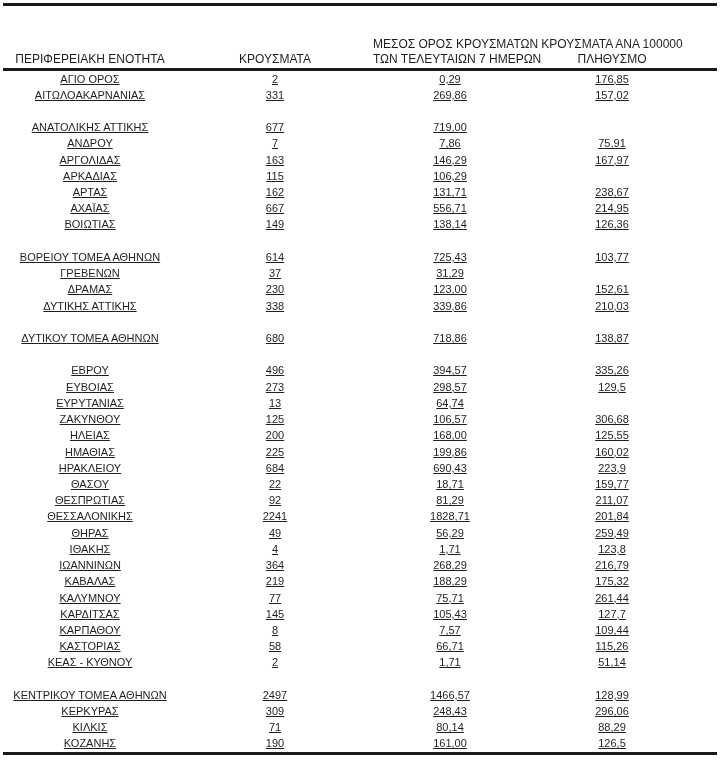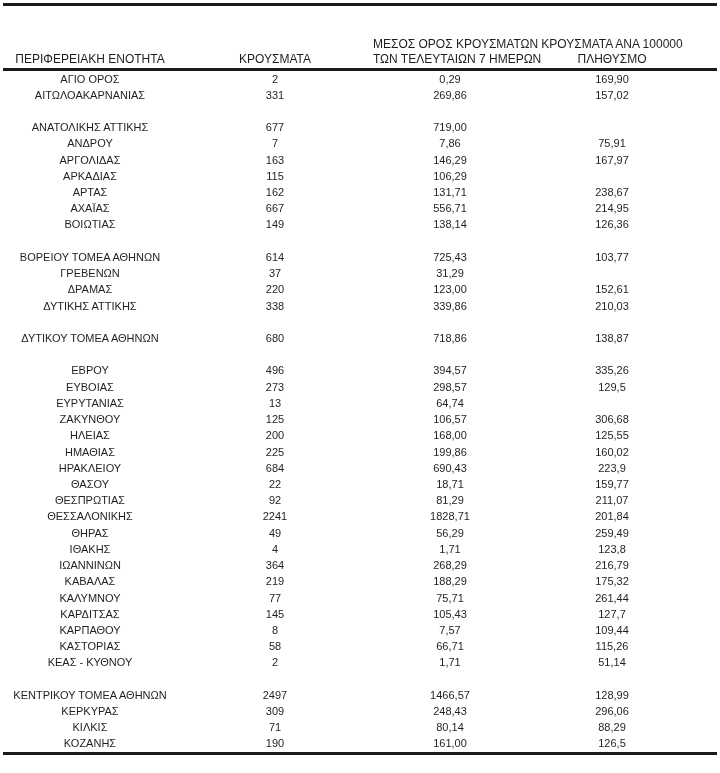--- a/index.html
+++ b/index.html
@@ -29,21 +29,21 @@
     box-sizing: border-box;
   }
   .cell {
     text-align: center;
     font-size: 11px;
     line-height: 16.23px;
     white-space: nowrap;
     overflow: visible;
   }
   .hdr { line-height: 15px; font-size: 12px; }
-  .row { height: 16.23px; }
+  .row { height: 16.23px; text-decoration: underline; }
   .row.spacer { height: 16.23px; }
 </style>
 </head>
 <body>
 
 <div class="page">
   <div class="table-wrap">
     <div class="rule rule-top"></div>
 
     <div class="grid-row header-row">
@@ -63,21 +63,21 @@
       </div>
     </div>
 
     <div class="rule rule-header"></div>
 
     <div id="tbody">
         <div class="grid-row row">
           <div class="cell">ΑΓΙΟ ΟΡΟΣ</div>
           <div class="cell">2</div>
           <div class="cell">0,29</div>
-          <div class="cell">169,90</div>
+          <div class="cell">176,85</div>
         </div>
         <div class="grid-row row">
           <div class="cell">ΑΙΤΩΛΟΑΚΑΡΝΑΝΙΑΣ</div>
           <div class="cell">331</div>
           <div class="cell">269,86</div>
           <div class="cell">157,02</div>
         </div>
         <div class="grid-row row spacer"></div>
         <div class="grid-row row">
           <div class="cell">ΑΝΑΤΟΛΙΚΗΣ ΑΤΤΙΚΗΣ</div>
@@ -126,21 +126,21 @@
           <div class="cell">725,43</div>
           <div class="cell">103,77</div>
         </div>
         <div class="grid-row row">
           <div class="cell">ΓΡΕΒΕΝΩΝ</div>
           <div class="cell">37</div>
           <div class="cell">31,29</div>
         </div>
         <div class="grid-row row">
           <div class="cell">ΔΡΑΜΑΣ</div>
-          <div class="cell">220</div>
+          <div class="cell">230</div>
           <div class="cell">123,00</div>
           <div class="cell">152,61</div>
         </div>
         <div class="grid-row row">
           <div class="cell">ΔΥΤΙΚΗΣ ΑΤΤΙΚΗΣ</div>
           <div class="cell">338</div>
           <div class="cell">339,86</div>
           <div class="cell">210,03</div>
         </div>
         <div class="grid-row row spacer"></div>

